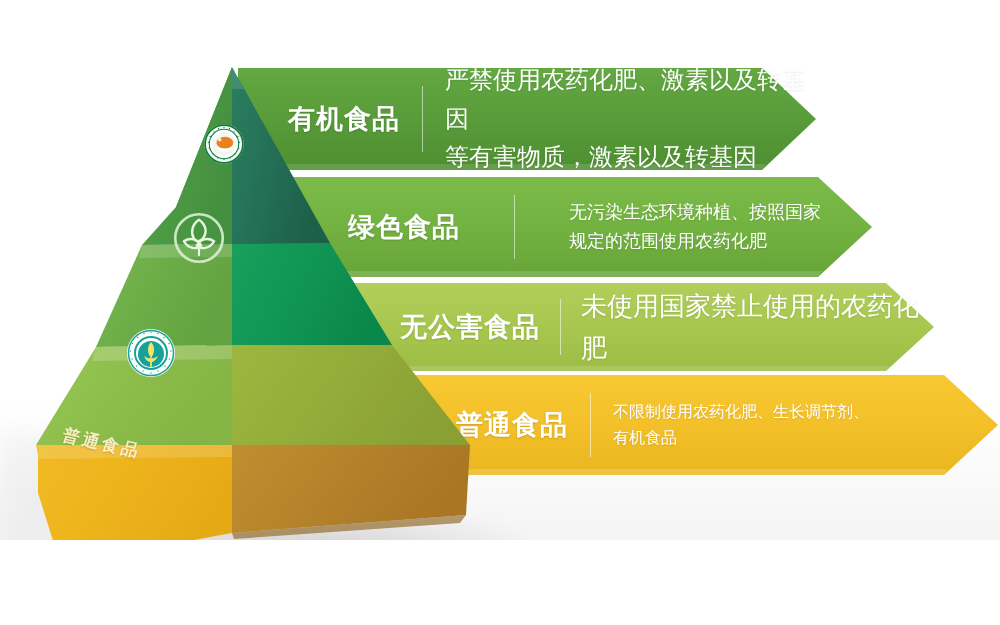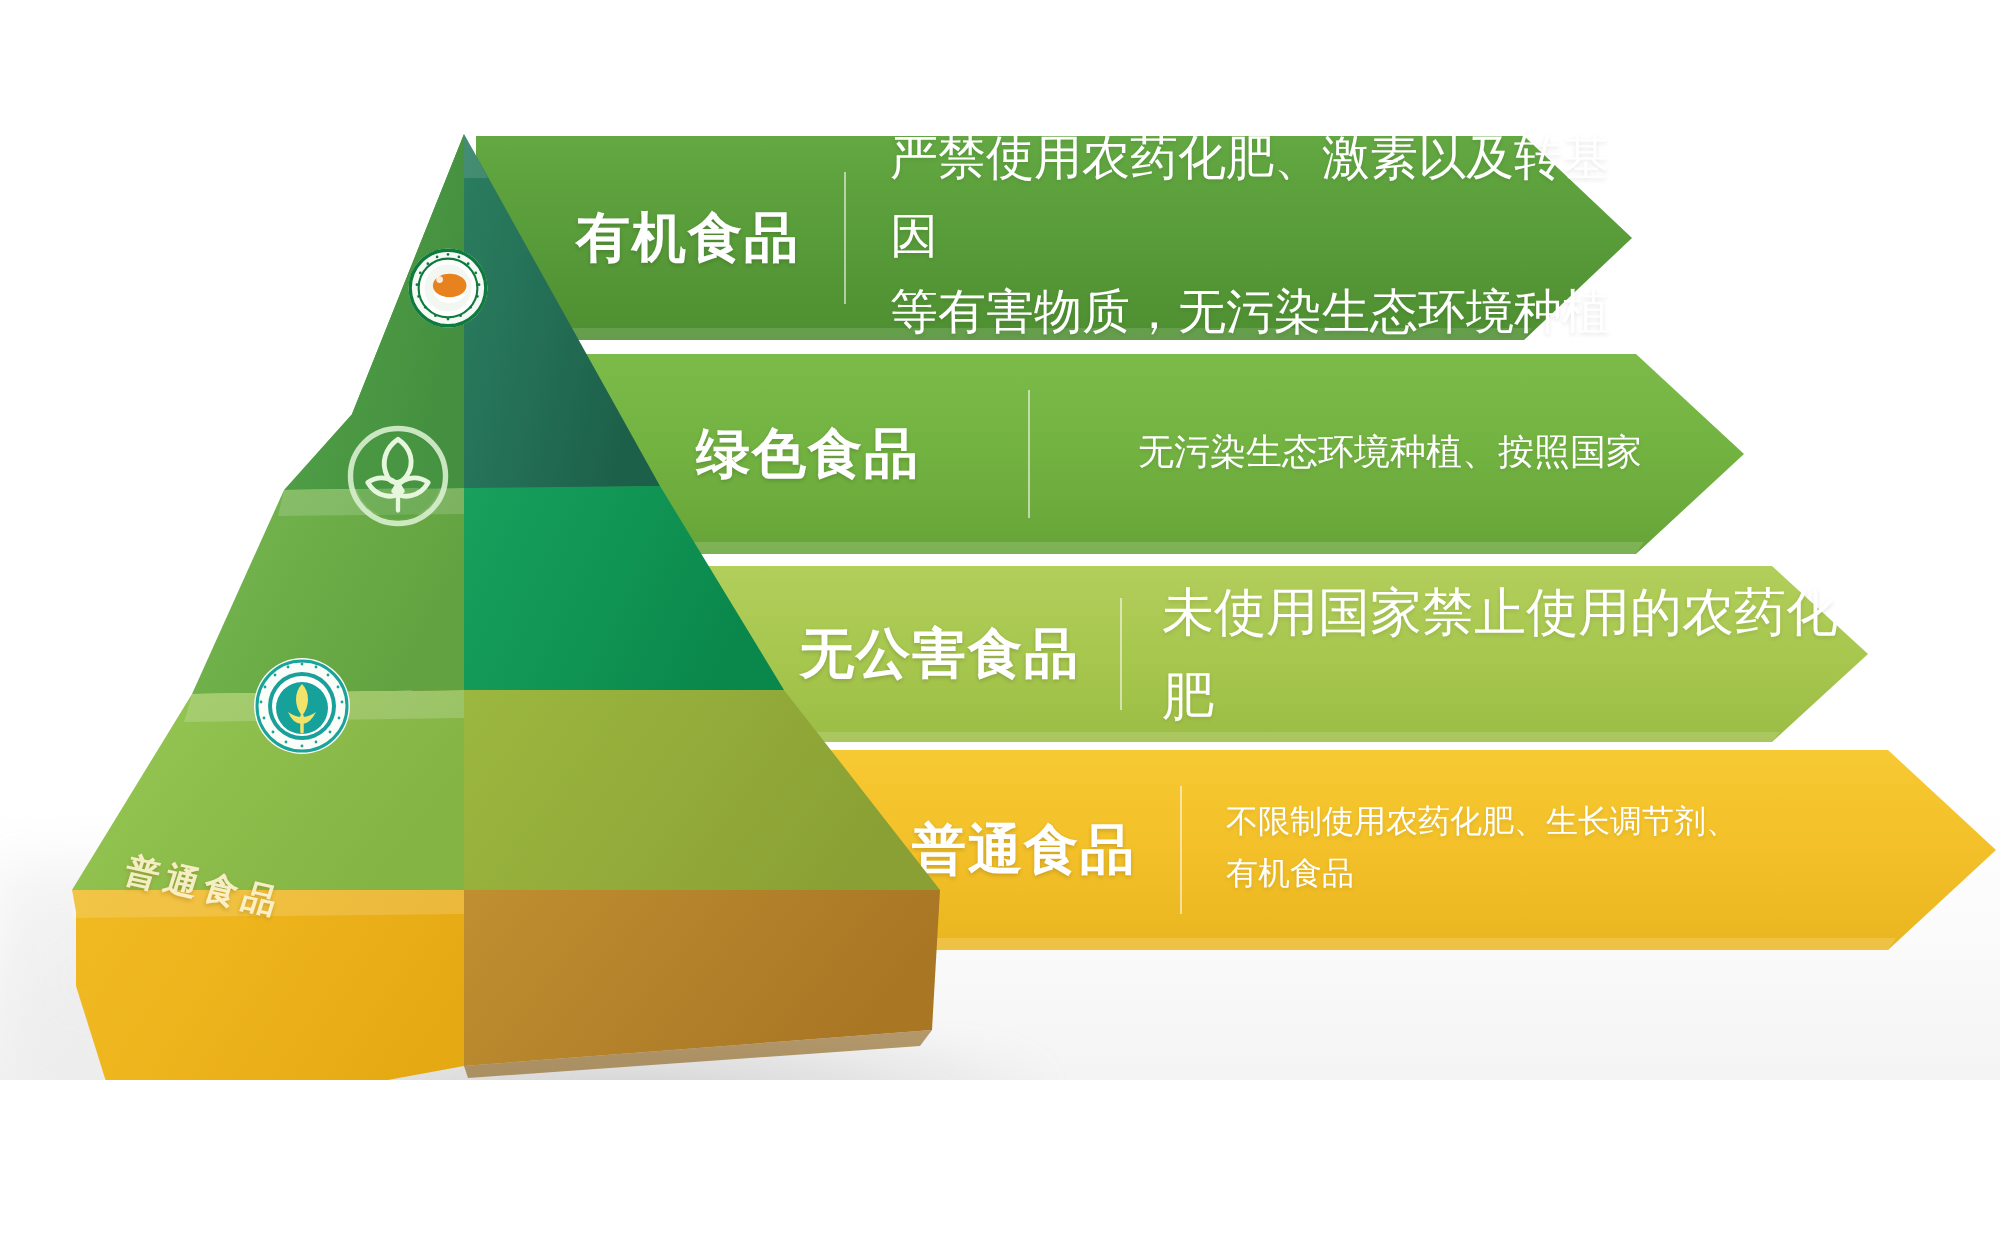--- a/index.html
+++ b/index.html
@@ -142,21 +142,21 @@
         </linearGradient>
       </defs>
       <path d="M0,0 L524,0 L578,51 L524,102 L0,102 Z" fill="url(#g1)"></path>
       <path d="M0,96 L528,96 L524,102 L0,102 Z" fill="rgba(255,255,255,0.13)"></path>
     </svg>
     <div class="btext" style="padding-left:50px;">
       <span class="b-title">有机食品</span>
       <span class="b-divider" style="margin:18px 22px;"></span>
       <span class="b-desc">
         <span>严禁使用农药化肥、激素以及转基因</span><br>
-        <span>等有害物质，无污染生态环境种植</span>
+        <span>等有害物质，激素以及转基因</span>
       </span>
     </div>
   </div>
 
   <div class="banner" id="banner-2">
     <svg class="bshape" viewBox="0 0 634 100" preserveAspectRatio="none">
       <defs>
         <linearGradient id="g2" x1="0" y1="0" x2="0" y2="1">
           <stop offset="0%" stop-color="#7cbb4a"></stop>
           <stop offset="50%" stop-color="#72b241"></stop>
@@ -164,20 +164,21 @@
         </linearGradient>
       </defs>
       <path d="M0,0 L580,0 L634,50 L580,100 L0,100 Z" fill="url(#g2)"></path>
       <path d="M0,94 L584,94 L580,100 L0,100 Z" fill="rgba(255,255,255,0.15)"></path>
     </svg>
     <div class="btext" style="padding-left:110px;gap:32px;">
       <span class="b-title">绿色食品</span>
       <span class="b-divider" style="margin:18px 22px;"></span>
       <span class="b-desc">
         <span>无污染生态环境种植、按照国家</span><br>
+        <span>规定的范围使用农药化肥</span>
       </span>
     </div>
   </div>
 
   <div class="banner" id="banner-3">
     <svg class="bshape" viewBox="0 0 696 88" preserveAspectRatio="none">
       <defs>
         <linearGradient id="g3" x1="0" y1="0" x2="0" y2="1">
           <stop offset="0%" stop-color="#b2ce5b"></stop>
           <stop offset="50%" stop-color="#a7c74f"></stop>

